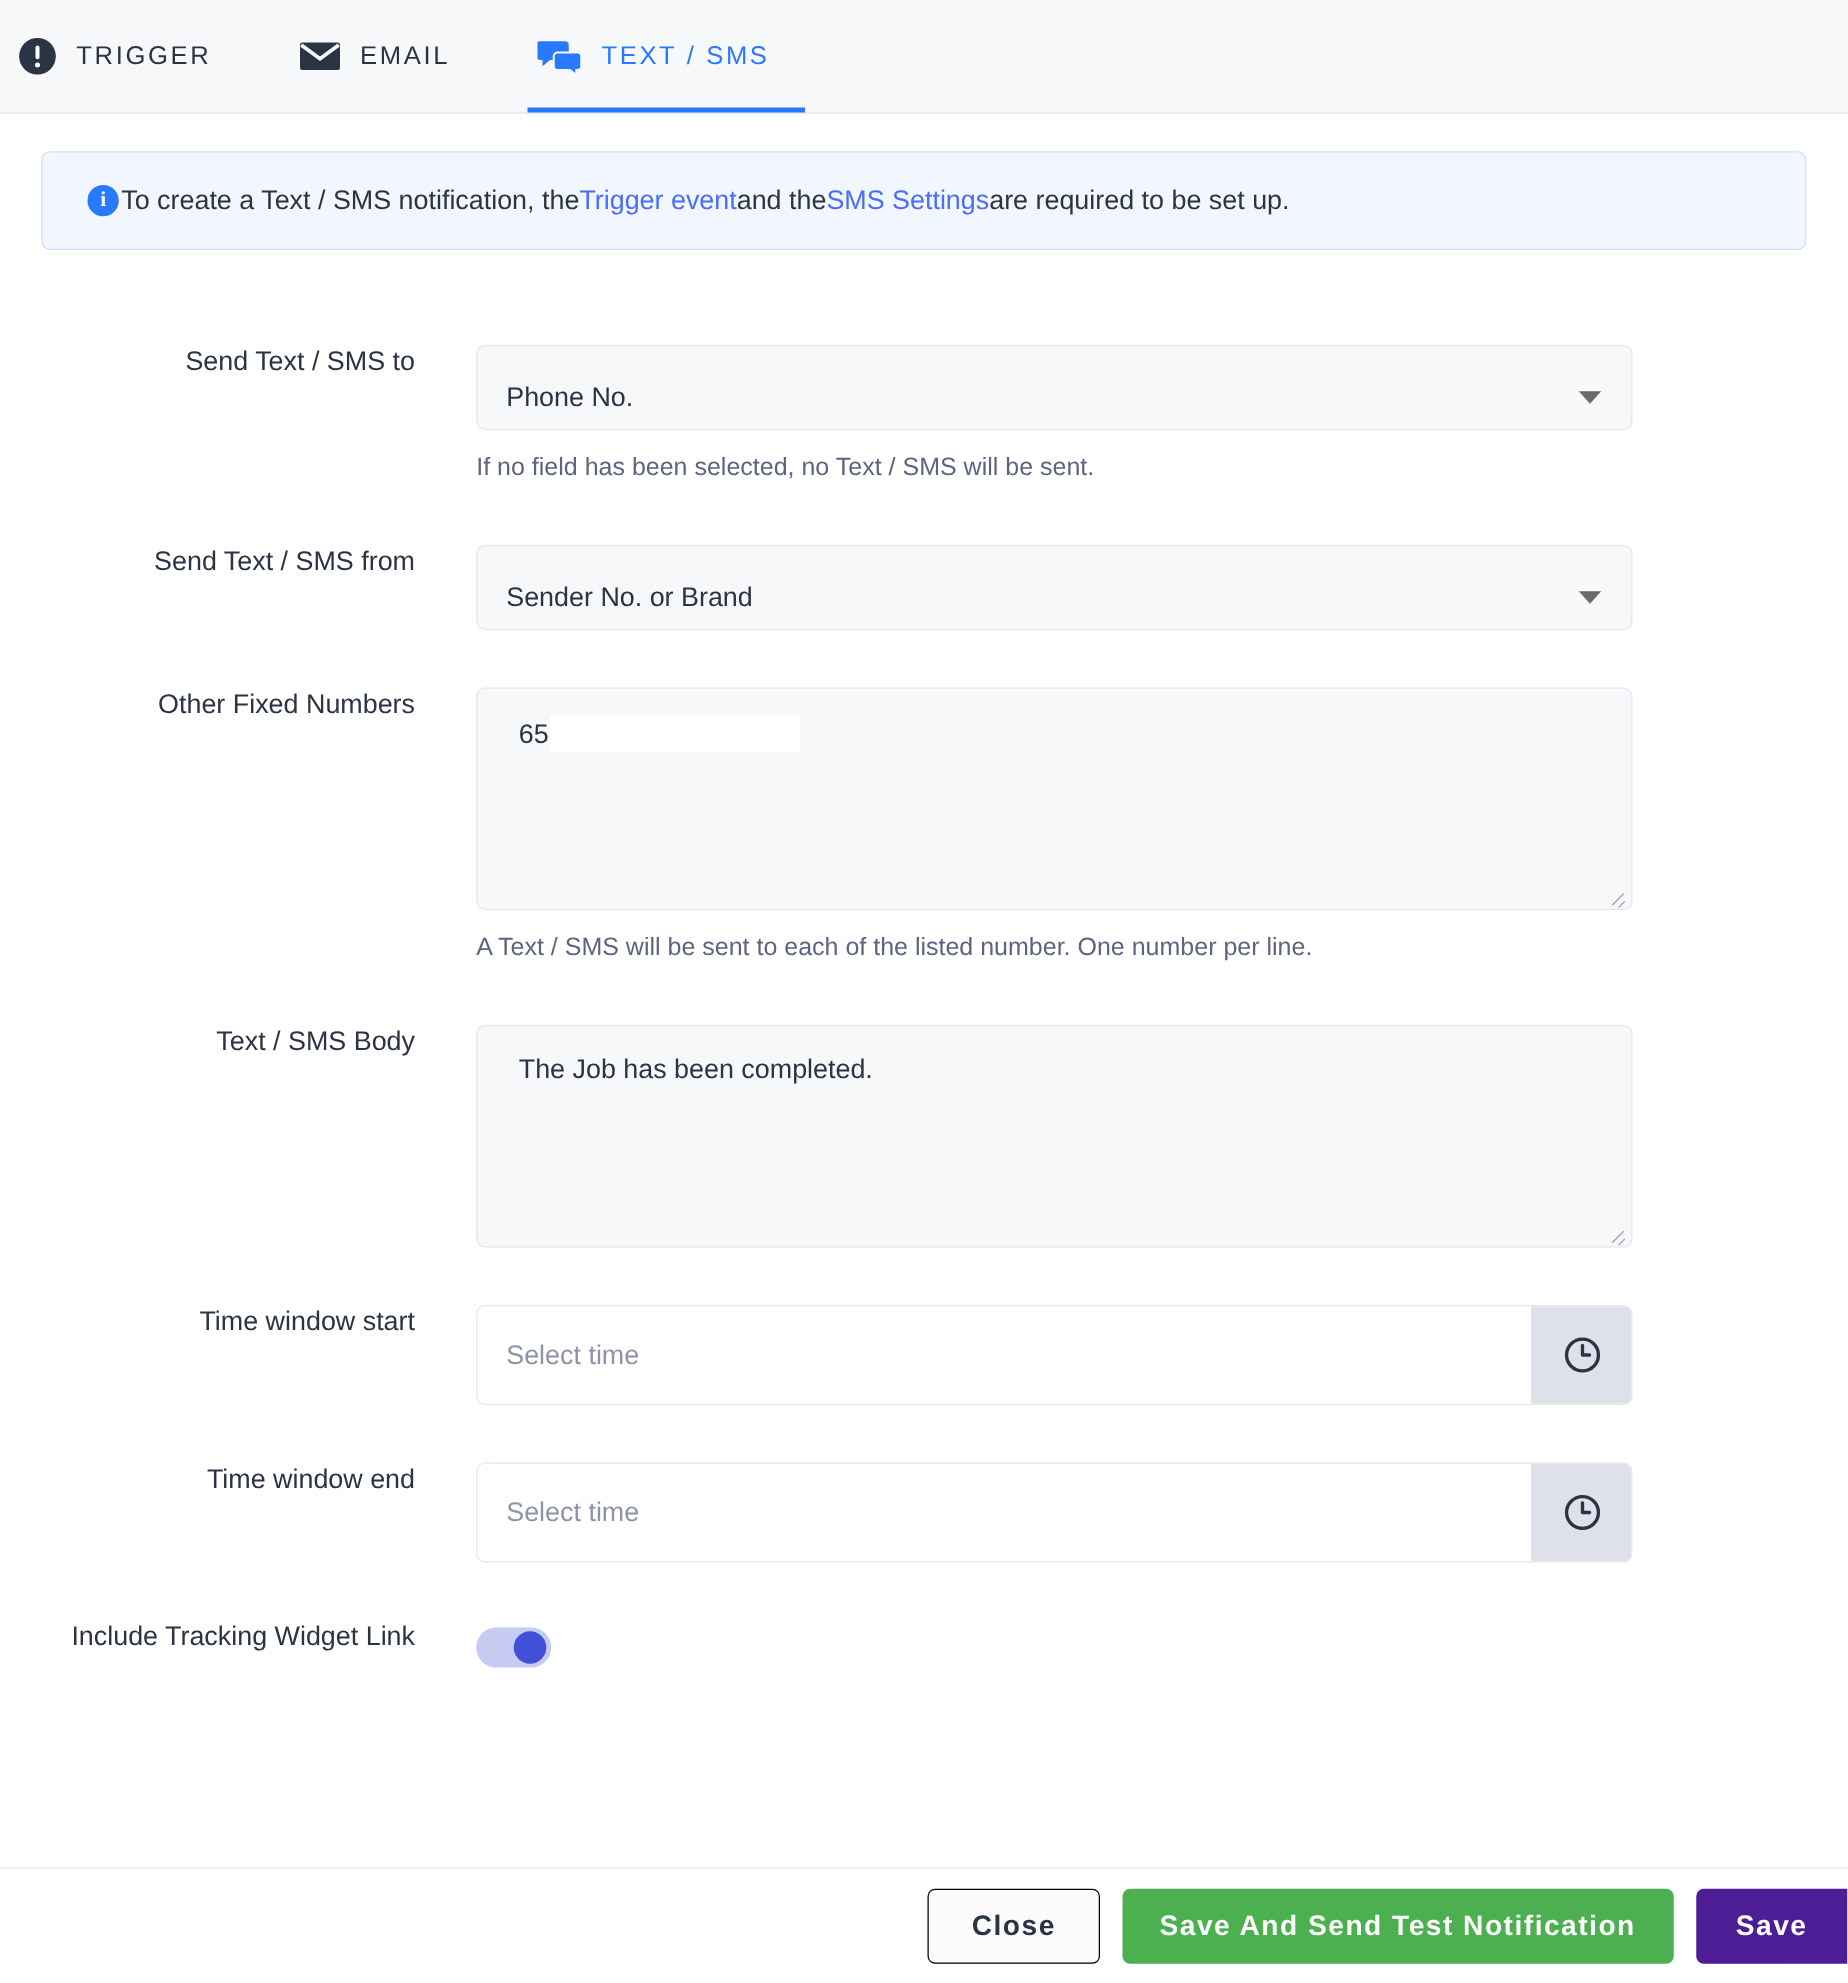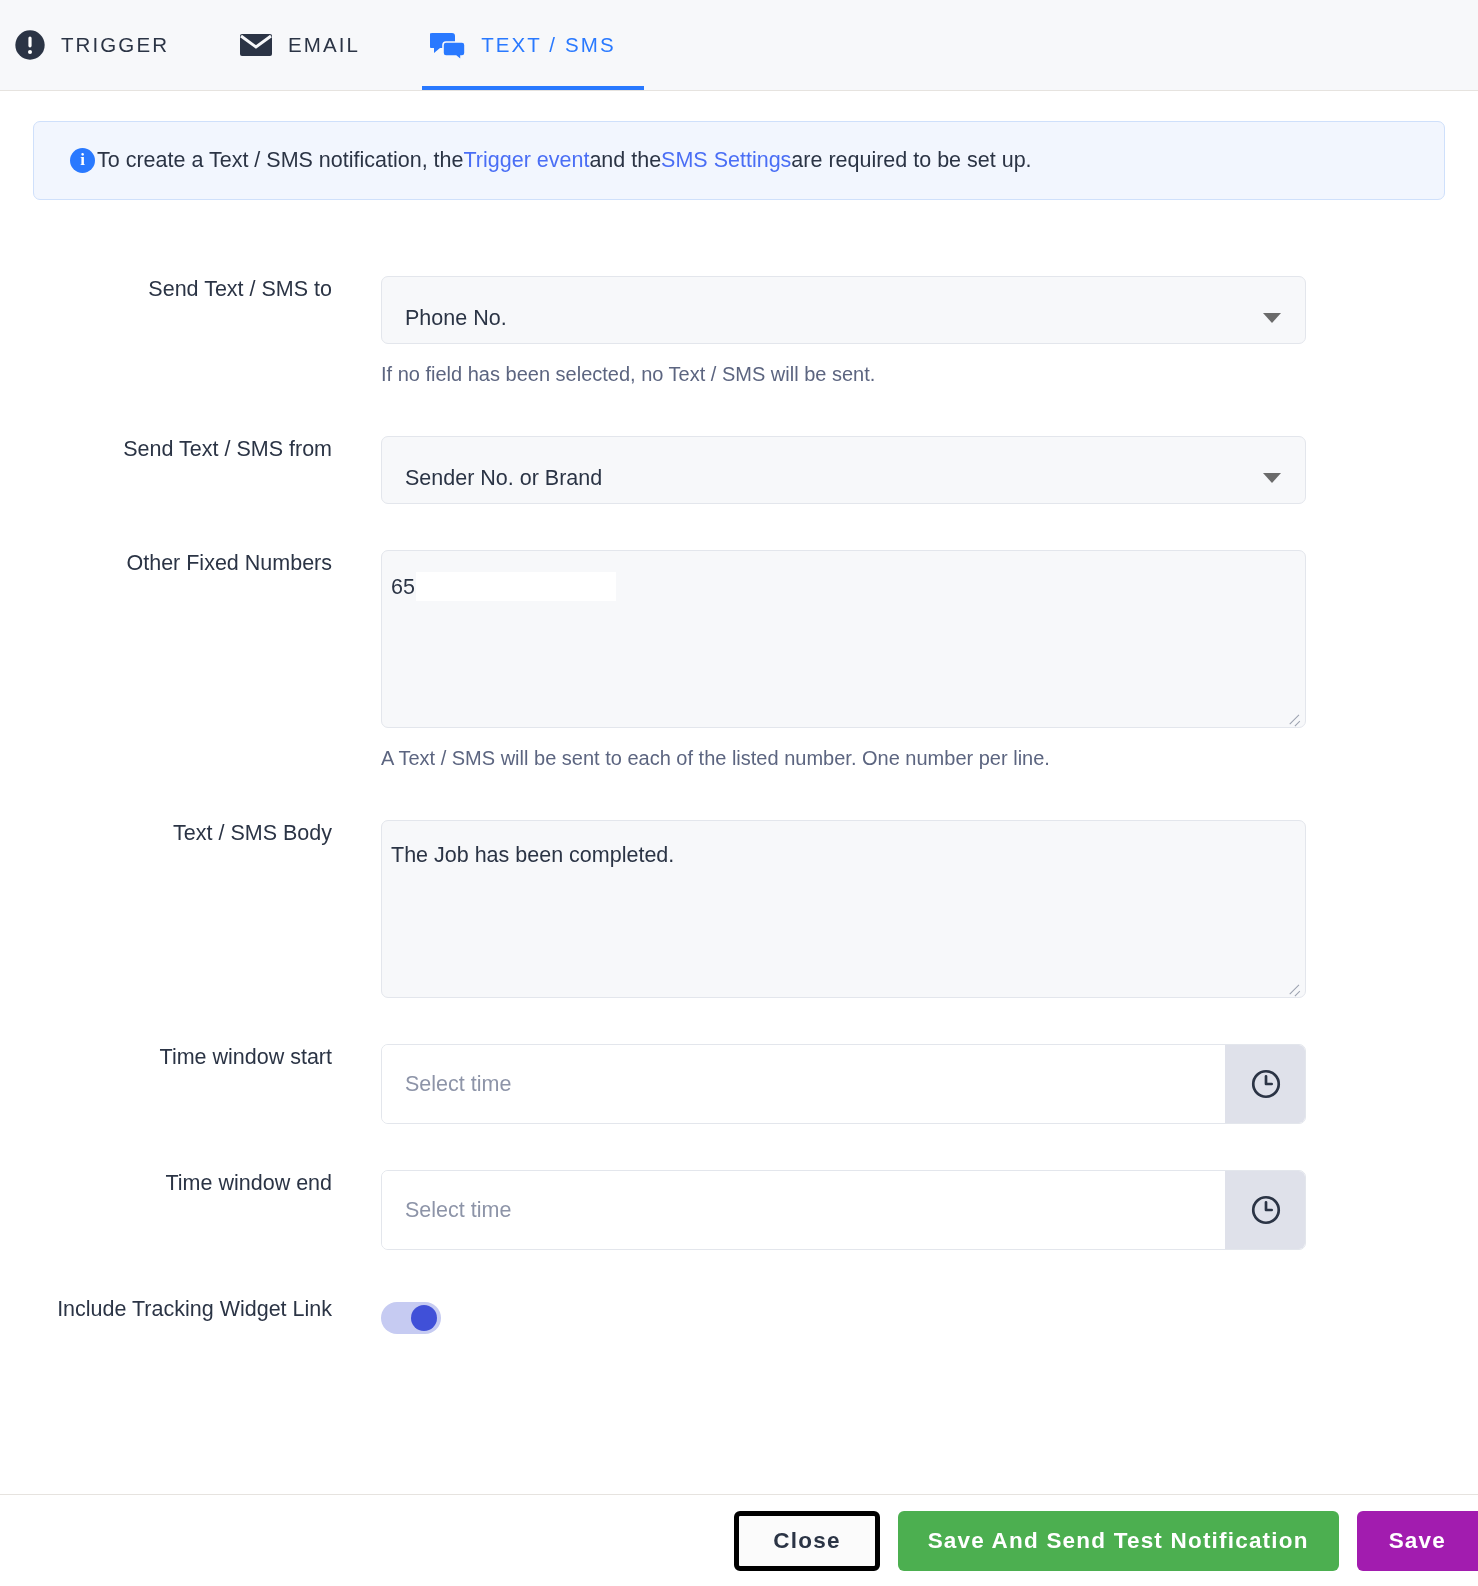--- a/index.html
+++ b/index.html
@@ -125,21 +125,21 @@
     margin-top: 14px;
     line-height: 1.6;
     max-width: 900px;
   }
 
   .ta {
     width: 925px;
     background: #f7f8fa;
     border: 1px solid #e3e6ec;
     border-radius: 7px;
-    padding: 21px 9px;
+    padding: 21px 33px;
     font-size: 21.5px;
     color: #2b3445;
     position: relative;
     line-height: 1.3;
   }
   .ta.fixednums { height: 178px; }
   .ta.body { height: 178px; }
   .resize {
     position: absolute;
     right: 4px; bottom: 3px;
@@ -239,31 +239,31 @@
     letter-spacing: 1.2px;
     display: inline-flex;
     align-items: center;
     justify-content: center;
     cursor: pointer;
     border: none;
     font-family: "Liberation Sans", sans-serif;
   }
   .btn-close {
     background: #fbfbfb;
-    border: 5px solid #000000;
+    border: 1px solid #000000;
     color: #2b3445;
     padding: 0 34px;
   }
   .btn-green {
     background: #4caf50;
     color: #fff;
     padding: 0 30px;
   }
   .btn-blue {
-    background: #a21caf;
+    background: #4c1d95;
     color: #fff;
     padding: 0 32px;
     border-radius: 6px 0 0 6px;
     margin-right: 0;
   }
 
   .sp-266 { height: 52px; }
   .sp-row { height: 46px; }
 </style>
 </head>

